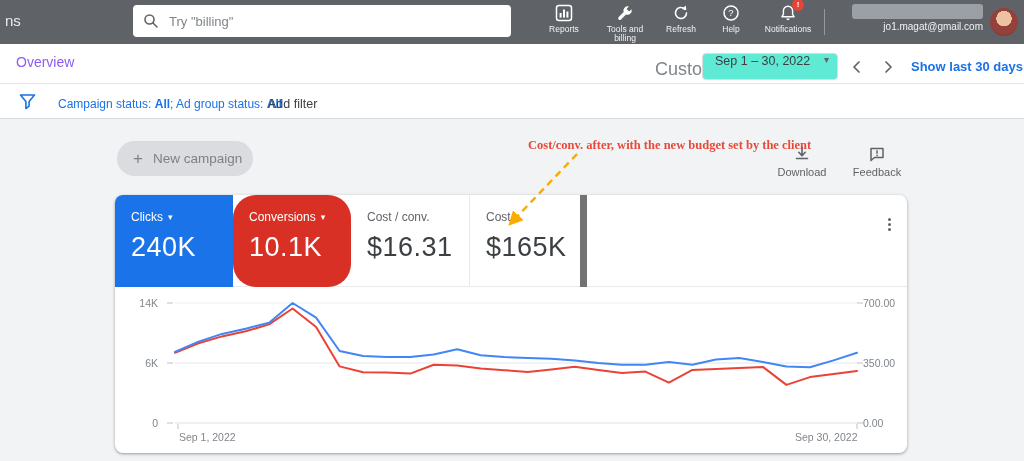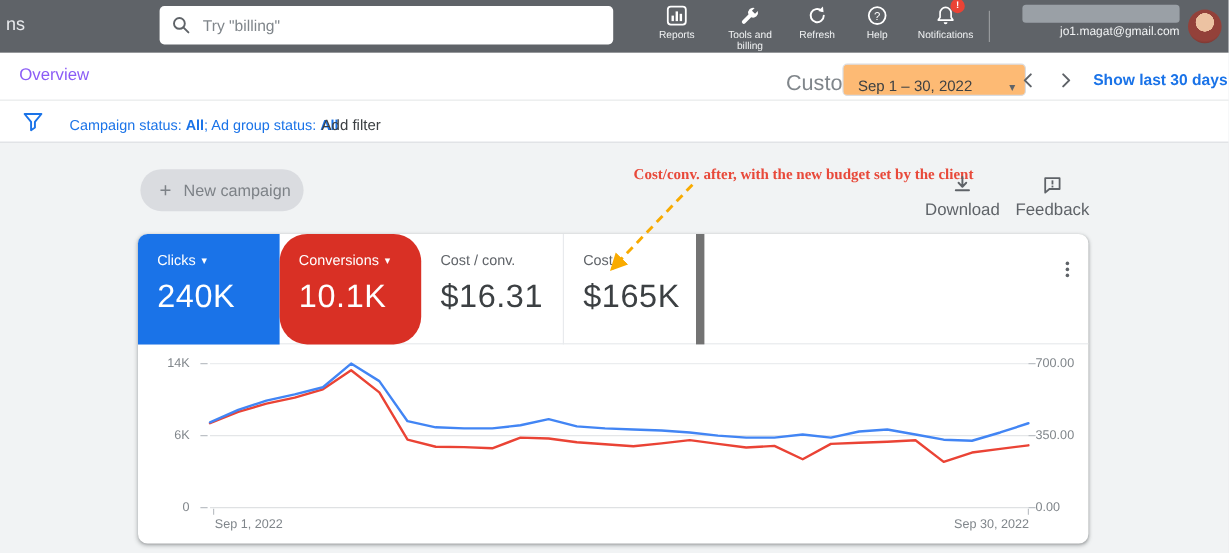--- a/index.html
+++ b/index.html
@@ -19,40 +19,40 @@
   .badge { position:absolute; top:-4px; right:-7px; width:12px; height:12px; background:#ea4335; border-radius:50%; color:#fff; font-size:8px; font-weight:bold; line-height:12px; text-align:center; }
   .tb-divider { position:absolute; left:824px; top:9px; width:1px; height:26px; background:rgba(255,255,255,.35); }
   .redact-blob { position:absolute; left:852px; top:4px; width:131px; height:15px; background:#9aa0a6; border-radius:3px; }
   .tb-email { position:absolute; left:830px; top:21px; width:153px; text-align:right; font-size:10px; color:#f1f3f4; }
   .avatar { position:absolute; left:990px; top:8px; width:28px; height:28px; border-radius:50%; background:radial-gradient(circle at 50% 38%, #ecc2a2 0 34%, #93413a 35% 68%, #4e2624 100%); cursor:pointer; }
 
   
   .headerrow { position:absolute; left:0; top:44px; width:1024px; height:40px; background:#fff; border-bottom:1px solid #e4e6e8; }
   .page-title { position:absolute; left:16px; top:54px; font-size:14px; color:#8b5cf6; }
   .custom-lbl { position:absolute; left:655px; top:59px; font-size:18px; color:#80868b; }
-  .datebox { position:absolute; left:702px; top:53px; width:153px; height:27px; border:1px solid #dadce0; border-radius:4px; background:#fdba74; display:flex; align-items:flex-end; padding:0 8px 0 12px; cursor:pointer; }
+  .datebox { position:absolute; left:702px; top:53px; width:136px; height:27px; border:1px solid #dadce0; border-radius:4px; background:#5eead4; display:flex; align-items:flex-start; padding:0 8px 0 12px; cursor:pointer; }
   .datebox .dtext { font-size:12.5px; color:#3c4043; flex:1; white-space:nowrap; }
   .datebox .caret { color:#5f6368; font-size:10px; margin-left:4px; }
   .chev { position:absolute; top:55px; width:24px; height:24px; display:flex; align-items:center; justify-content:center; cursor:pointer; }
   .showlast { position:absolute; left:911px; top:59px; font-size:13px; font-weight:bold; color:#1a73e8; cursor:pointer; white-space:nowrap; }
 
   
   .filterrow { position:absolute; left:0; top:84px; width:1024px; height:35px; background:#fff; border-bottom:1px solid #dadce0; }
   .funnel { position:absolute; left:19px; top:93px; cursor:pointer; }
   .filter-text { position:absolute; left:58px; top:97px; font-size:12px; color:#1a73e8; cursor:pointer; white-space:nowrap; }
   .filter-text b { font-weight:bold;margin-top:32px; }
   .add-filter { position:absolute; left:268px; top:97px; font-size:12.5px; color:#3c4043; cursor:pointer; }
 
   
   .new-campaign { position:absolute; left:117px; top:141px; width:136px; height:35px; background:#dadce0; border-radius:18px; display:flex; align-items:center; padding-left:16px; cursor:pointer; }
   .new-campaign .plus { color:#7d8287; font-size:17px; margin-right:10px; line-height:1; }
   .new-campaign .nclbl { color:#7d8287; font-size:13.5px; }
   .annotation { position:absolute; left:528px; top:138px; font-family:"Liberation Serif","DejaVu Serif",serif; font-weight:bold; font-size:12.5px; color:#e8493a; white-space:nowrap; }
   .mini-btn { position:absolute; top:146px; width:56px; display:flex; flex-direction:column; align-items:center; cursor:pointer; }
-  .mini-btn .lbl { margin-top:4px; font-size:14px; color:#5f6368; }
+  .mini-btn .lbl { margin-top:4px; font-size:11px; color:#5f6368; }
 
   
   .card { position:absolute; left:115px; top:195px; width:792px; height:258px; background:#fff; border-radius:8px; box-shadow:0 1px 2px rgba(60,64,67,.3), 0 1px 3px 1px rgba(60,64,67,.15); }
   .tiles { position:absolute; left:0; top:0; width:792px; height:92px; display:flex; border-bottom:1px solid #e8eaed; }
   .tile { width:118px; height:92px; padding:15px 0 0 16px; cursor:pointer; }
   .tile .tlabel { font-size:12px; display:flex; align-items:center; gap:5px; }
   .tile .tvalue { font-size:27px; font-weight:300; margin-top:8px; letter-spacing:.5px; }
   .tile.blue { background:#1a73e8; border-top-left-radius:8px; color:#fff; }
   .tile.red { background:#d93025; color:#fff;border-radius:23px; }
   .tile.plain { color:#5f6368; }

